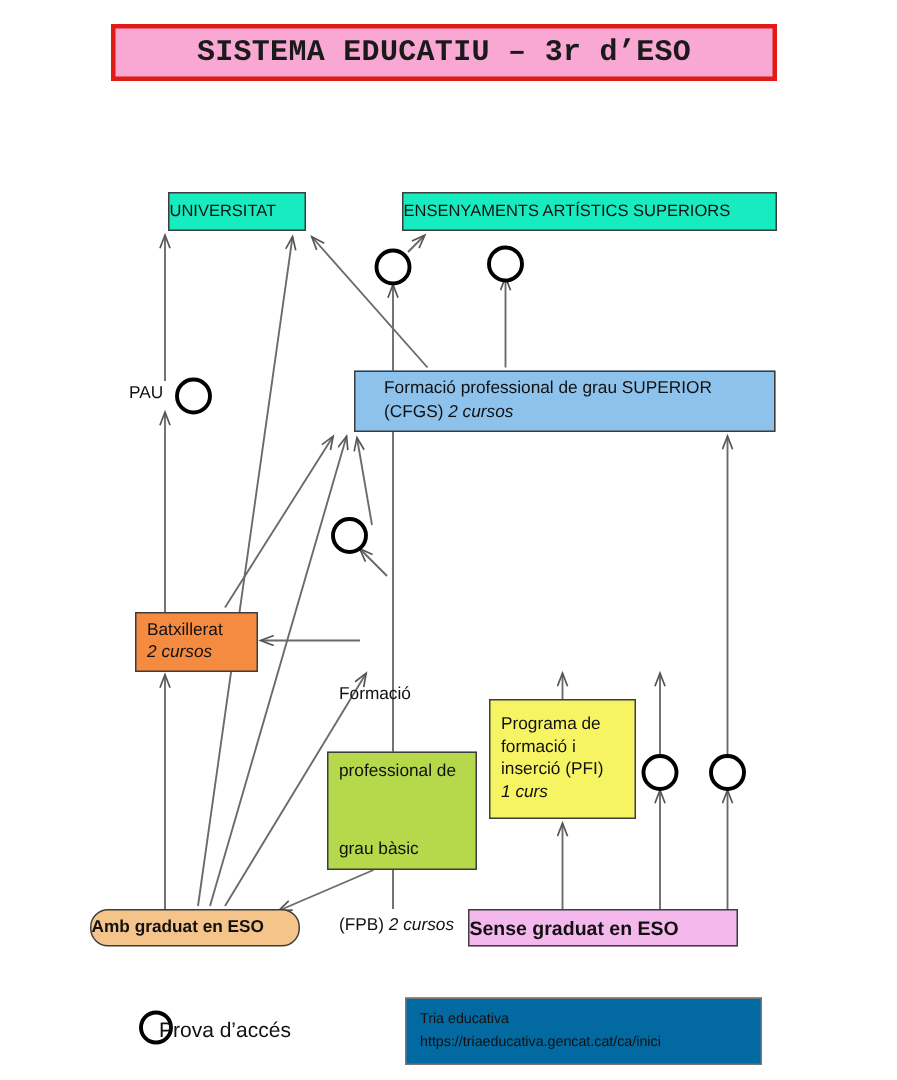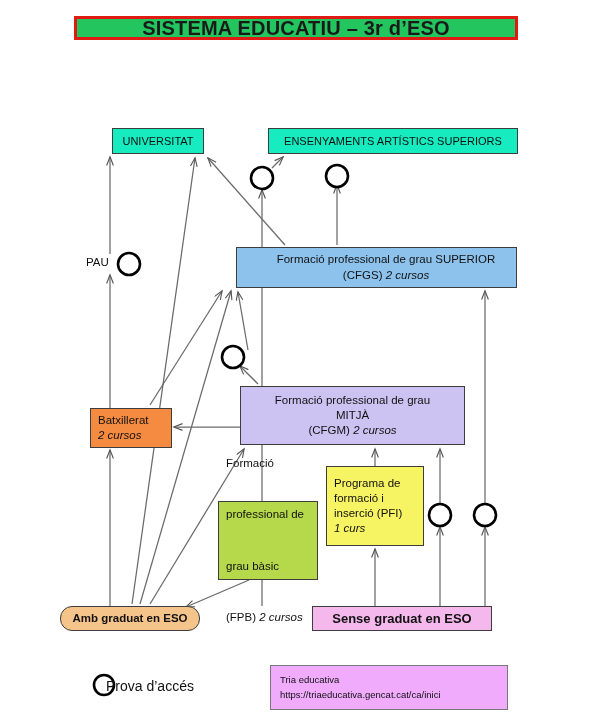--- a/index.html
+++ b/index.html
@@ -2,30 +2,30 @@
 <html><head>
 <meta charset="utf-8">
 <style>
   html,body{margin:0;padding:0;background:#ffffff;}
   body{width:598px;height:720px;position:relative;overflow:hidden;
        font-family:"Liberation Sans",sans-serif;color:#000;}
 
   #canvas{position:absolute;left:0;top:0;width:598px;height:720px;}
 
   
-  .title-box{position:absolute;left:74px;top:16px;width:444px;height:24px;
-             border:3px solid #e01b14;background:#22c55e;
-             display:flex;align-items:center;justify-content:center;box-sizing:border-box;}
+  .title-box{position:absolute;left:74px;top:16px;width:444px;height:38px;
+             border:3px solid #e01b14;background:#f9a8d4;
+             display:flex;align-items:center;justify-content:center;box-sizing:border-box;font-family:Liberation Mono, monospace;}
   .title-box span{font-size:20px;font-weight:bold;letter-spacing:.2px;color:#1a1a1a;}
 
   
   .node{position:absolute;box-sizing:border-box;border:1px solid #3d3d3d;
         display:flex;flex-direction:column;justify-content:center;
         font-size:11.5px;line-height:1.32;color:#111;}
-  .node.center{align-items:center;text-align:center;}
+  .node.center{align-items:flex-start;text-align:center;}
   .node.left{align-items:flex-start;text-align:left;padding-left:7px;}
   .node i{font-style:italic;}
 
   
   #node-universitat{left:112px;top:128px;width:92px;height:26px;background:#16ecc0;
                     font-size:11px;}
   #node-artistics{left:268px;top:128px;width:250px;height:26px;background:#16ecc0;
                   font-size:11px;}
   #node-cfgs{left:236px;top:247px;width:281px;height:41px;background:#8cc2ec;padding-left:19px;}
   #node-cfgm{left:240px;top:386px;width:225px;height:59px;background:#ccc3f2;}
@@ -36,21 +36,21 @@
                 font-weight:bold;font-size:11.5px;border-radius:12px;}
   #node-sense-eso{left:312px;top:606px;width:180px;height:25px;background:#f5b8ec;
                   font-weight:bold;font-size:13px;}
 
   
   #pau-label{position:absolute;left:86px;top:256px;font-size:11.5px;color:#111;}
 
   
   #legend-text{position:absolute;left:106px;top:678px;font-size:14px;color:#111;}
   #url-box{position:absolute;left:270px;top:665px;width:238px;height:45px;
-           border:1px solid #777;background:#f0abfc;box-sizing:border-box;
+           border:1px solid #777;background:#0369a1;box-sizing:border-box;
            padding:7px 0 0 9px;font-size:9.5px;line-height:1.55;color:#111;}
   #url-box div{white-space:nowrap;}
 
   svg{position:absolute;left:0;top:0;width:598px;height:720px;pointer-events:none;}
 </style>
 </head>
 <body>
 
 <div id="canvas">
 
@@ -125,27 +125,20 @@
     <div>ENSENYAMENTS ARTÍSTICS SUPERIORS</div>
   </div>
 
   <div class="node center" id="node-cfgs">
     <div>Formació professional de grau SUPERIOR</div>
     <div>
       <span>(CFGS) </span><i>2 cursos</i>
     </div>
   </div>
 
-  <div class="node center" id="node-cfgm">
-    <div>Formació professional de grau</div>
-    <div>MITJÀ</div>
-    <div>
-      <span>(CFGM) </span><i>2 cursos</i>
-    </div>
-  </div>
 
   <div class="node left" id="node-batxillerat">
     <div>Batxillerat</div>
     <div><i>2 cursos</i></div>
   </div>
 
   <div class="node left" id="node-pfi">
     <div>Programa de</div>
     <div>formació i</div>
     <div>inserció (PFI)</div>

